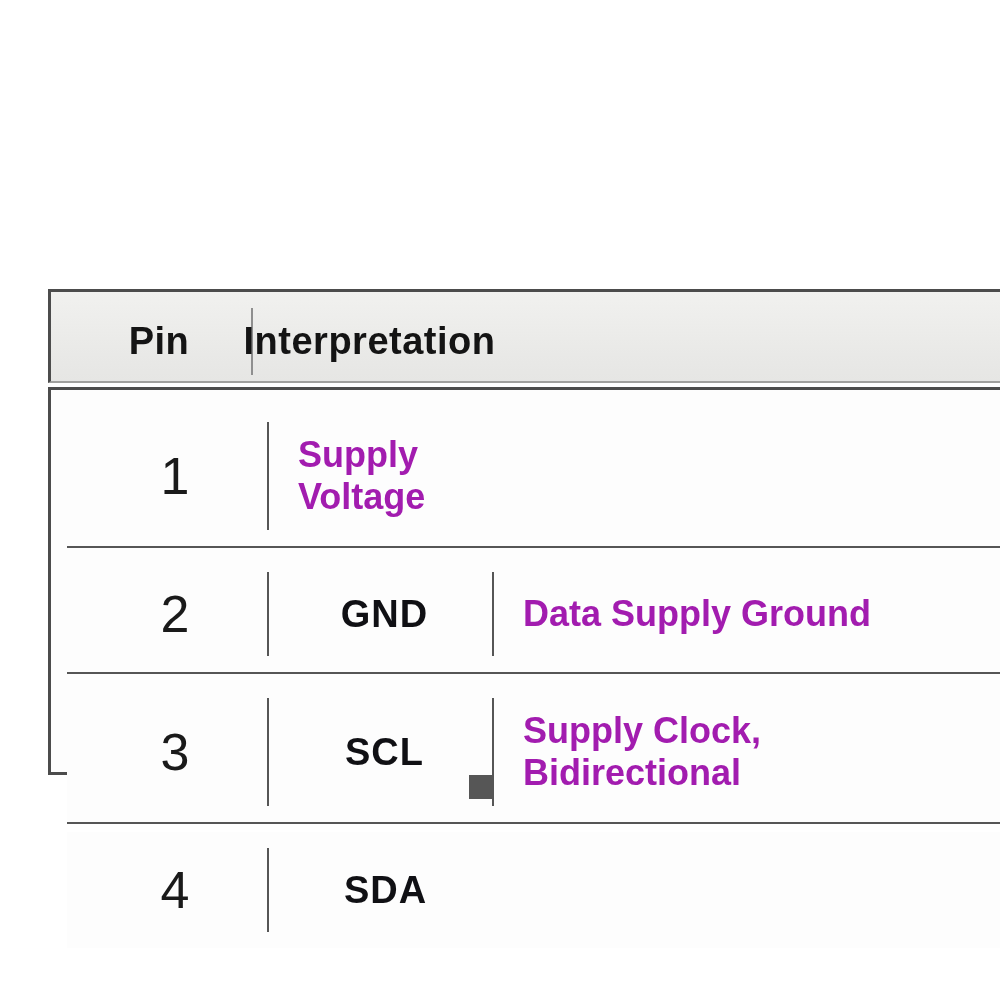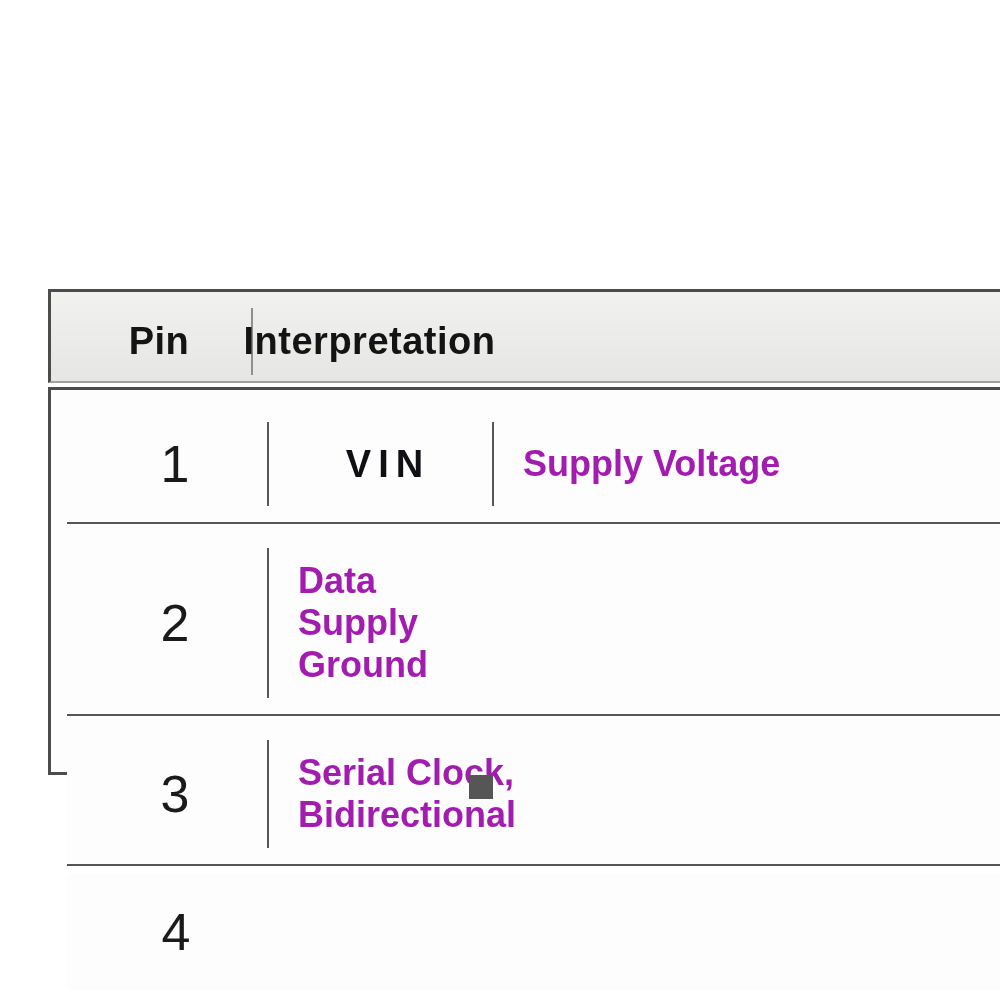--- a/index.html
+++ b/index.html
@@ -104,35 +104,37 @@
 
   <div class="thead">
     <div class="th">Pin</div>
     <div class="th">Interpretation</div>
   </div>
 
   <div class="tbody">
 
     <div class="tr">
       <div class="td td-pin">1</div>
-      <div class="td td-name">VIN</div>
       <div class="td td-interp">Supply Voltage</div>
     </div>
 
     <div class="tr">
       <div class="td td-pin">2</div>
+      <div class="td td-name">GND</div>
       <div class="td td-interp">Data Supply Ground</div>
     </div>
 
     <div class="tr">
       <div class="td td-pin">3</div>
-      <div class="td td-interp">Serial Clock, Bidirectional</div>
+      <div class="td td-name">SCL</div>
+      <div class="td td-interp">Supply Clock, Bidirectional</div>
     </div>
 
     <div class="tr">
       <div class="td td-pin">4</div>
+      <div class="td td-name">SDA</div>
     </div>
 
   </div>
 
   <div class="divider-tail"></div>
 
 </div>
 
 </body></html>

